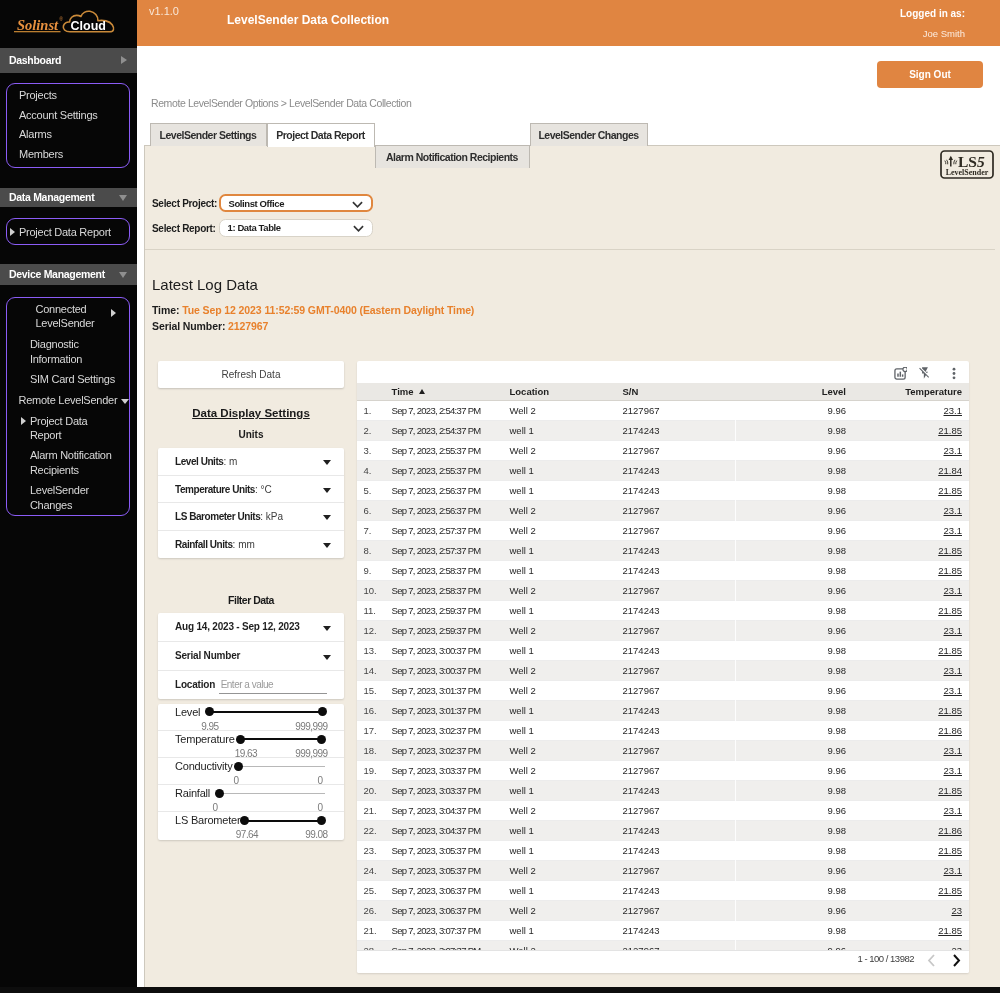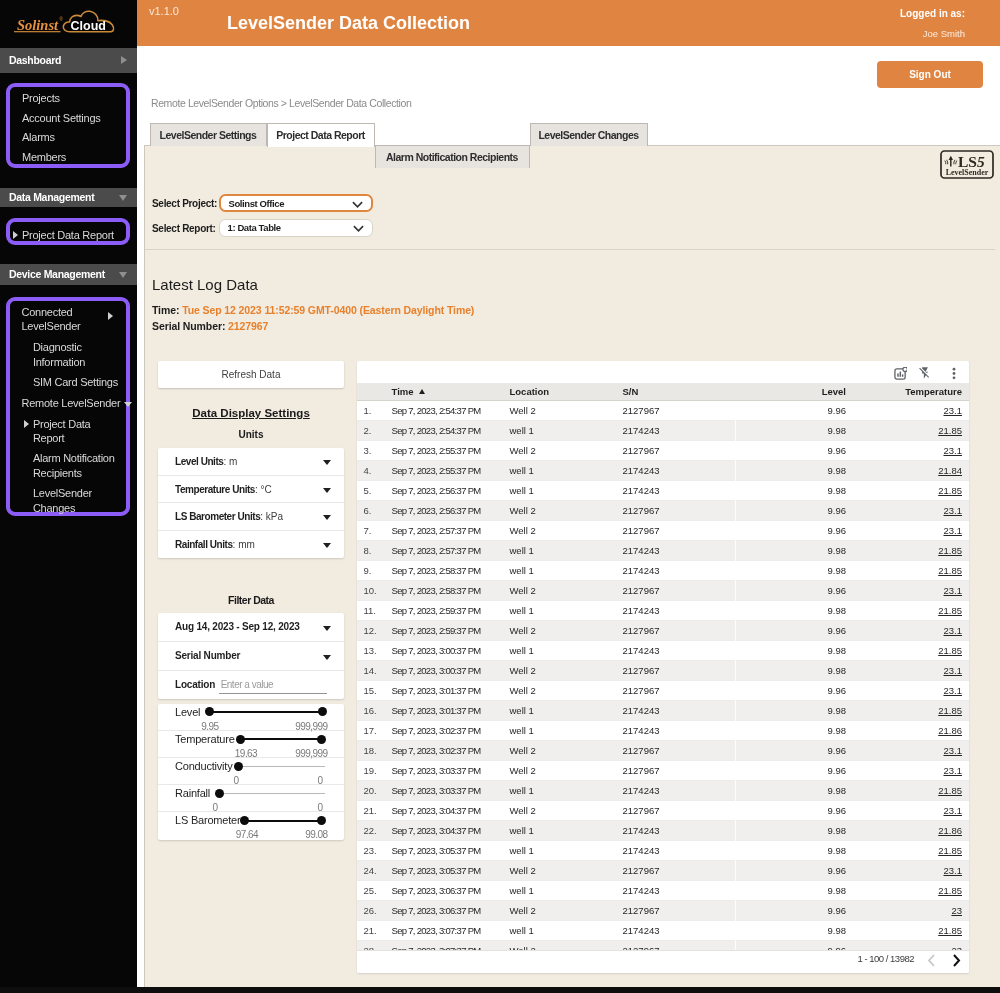--- a/index.html
+++ b/index.html
@@ -4,27 +4,27 @@
 html,body { width:1000px; height:993px; }
 body { position:relative; font-family:"Liberation Sans", sans-serif; background:#fff; overflow:hidden; }
 .abs { position:absolute; }
 
 
 #sidebar { left:0; top:0; width:137px; height:987px; background:#060606; }
 .sbar { position:absolute; left:0; width:137px; background:#4b4b4b; color:#fff; font-size:10.5px; letter-spacing:-0.3px; font-weight:bold; padding-left:9px; }
 .sbar .arr { position:absolute; right:10px; }
 .arr-r { width:0; height:0; border-left:6px solid #8f8f8f; border-top:4.5px solid transparent; border-bottom:4.5px solid transparent; }
 .arr-d { width:0; height:0; border-top:6px solid #8f8f8f; border-left:4.5px solid transparent; border-right:4.5px solid transparent; }
-.sbox { position:absolute; left:6px; width:124px; border:4px solid #8b5cf6; border-radius:9px; color:#d9d9d9; font-size:11px; letter-spacing:-0.25px; }
+.sbox { position:absolute; left:6px; width:124px; border:1px solid #8b5cf6; border-radius:9px; color:#d9d9d9; font-size:11px; letter-spacing:-0.25px; }
 .it { line-height:14.6px; white-space:nowrap; }
 
 
 #hdr { left:137px; top:0; width:863px; height:46px; background:#e08541; color:#fff; }
 #vtag { position:absolute; left:12px; top:5px; font-size:11px; color:#f8e7d8; }
-#htitle { position:absolute; left:90px; top:13px; font-size:18px; font-weight:bold; }
+#htitle { position:absolute; left:90px; top:13px; font-size:12px; font-weight:bold; }
 #loggedin { position:absolute; right:35px; top:8px; text-align:right; }
 #loggedin b { display:block; font-size:10px; margin-bottom:4px; }
 #loggedin span { color:#fcece0; font-size:9.5px; }
 #signout { left:877px; top:61px; width:106px; height:27px; background:#e08541; border-radius:4px; color:#fff; font-size:10px; font-weight:bold; text-align:center; line-height:27px; }
 #crumb { left:151px; top:97px; font-size:10.5px; letter-spacing:-0.4px; color:#8b8b8b; }
 
 
 .tab { position:absolute; top:123px; height:23px; background:#e7e4df; border:1px solid #bdb9b2; border-bottom:none; font-size:10.5px; letter-spacing:-0.5px; font-weight:bold; color:#2d2d2d; text-align:center; line-height:22px; white-space:nowrap; z-index:3; }
 .tab.active { background:#fff; height:24px; }
 
@@ -110,21 +110,21 @@
     <div class="it" style="line-height:19.7px;">Account Settings</div>
     <div class="it" style="line-height:19.7px;">Alarms</div>
     <div class="it" style="line-height:19.7px;">Members</div>
   </div>
   <div class="sbar" style="top:187.8px; height:19.7px; line-height:19.7px;">Data Management<span class="arr arr-d" style="top:7px"></span></div>
   <div class="sbox" style="top:217.9px; height:27.5px; line-height:27.5px; padding-left:3px; white-space:nowrap;">
     <span style="display:inline-block;width:0;height:0;border-left:5px solid #cfcfcf;border-top:4px solid transparent;border-bottom:4px solid transparent;margin-right:4px;"></span>Project Data Report
   </div>
   <div class="sbar" style="top:263.7px; height:21.1px; line-height:21.1px;">Device Management<span class="arr arr-d" style="top:8px"></span></div>
   <div class="sbox" style="top:297px; height:218.6px; padding:3.9px 0 0 11.5px;">
-    <div class="it" style="position:relative;">Connected<br>LevelSender<span class="arr arr-r" style="position:absolute;right:13px;top:7px;border-left-color:#cfcfcf;border-left-width:5px;border-top-width:4px;border-bottom-width:4px;"></span></div>
+    <div class="it" style="position:relative;margin-left:17px;">Connected<br>LevelSender<span class="arr arr-r" style="position:absolute;right:13px;top:7px;border-left-color:#cfcfcf;border-left-width:5px;border-top-width:4px;border-bottom-width:4px;"></span></div>
     <div class="it" style="margin-top:6px; padding-left:11.4px;">Diagnostic<br>Information</div>
     <div class="it" style="margin-top:6px; padding-left:11.4px;">SIM Card Settings</div>
     <div class="it" style="margin-top:6.2px;">Remote LevelSender <span style="display:inline-block;width:0;height:0;border-top:5px solid #cfcfcf;border-left:4px solid transparent;border-right:4px solid transparent;margin-left:1px;"></span></div>
     <div class="it" style="margin-top:6px; padding-left:11.4px; position:relative;"><span style="position:absolute;left:2px;top:3.5px;width:0;height:0;border-left:5px solid #cfcfcf;border-top:4px solid transparent;border-bottom:4px solid transparent;"></span>Project Data<br>Report</div>
     <div class="it" style="margin-top:5.3px; padding-left:11.4px;">Alarm Notification<br>Recipients</div>
     <div class="it" style="margin-top:6px; padding-left:11.4px;">LevelSender<br>Changes</div>
   </div>
 </div>
 
 <div class="abs" id="hdr">

